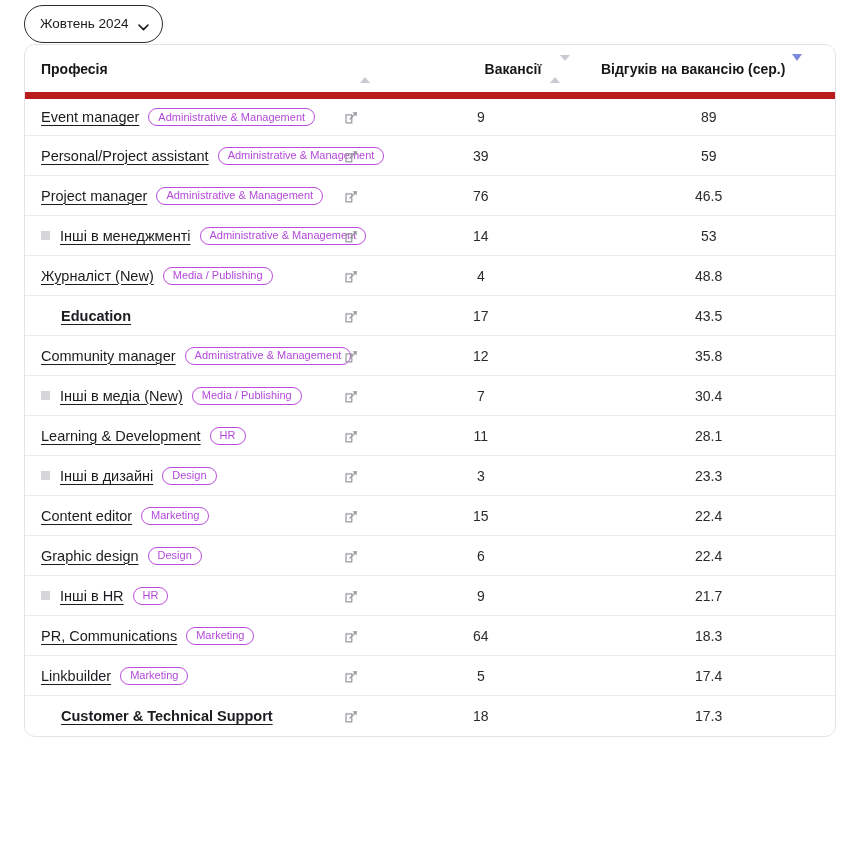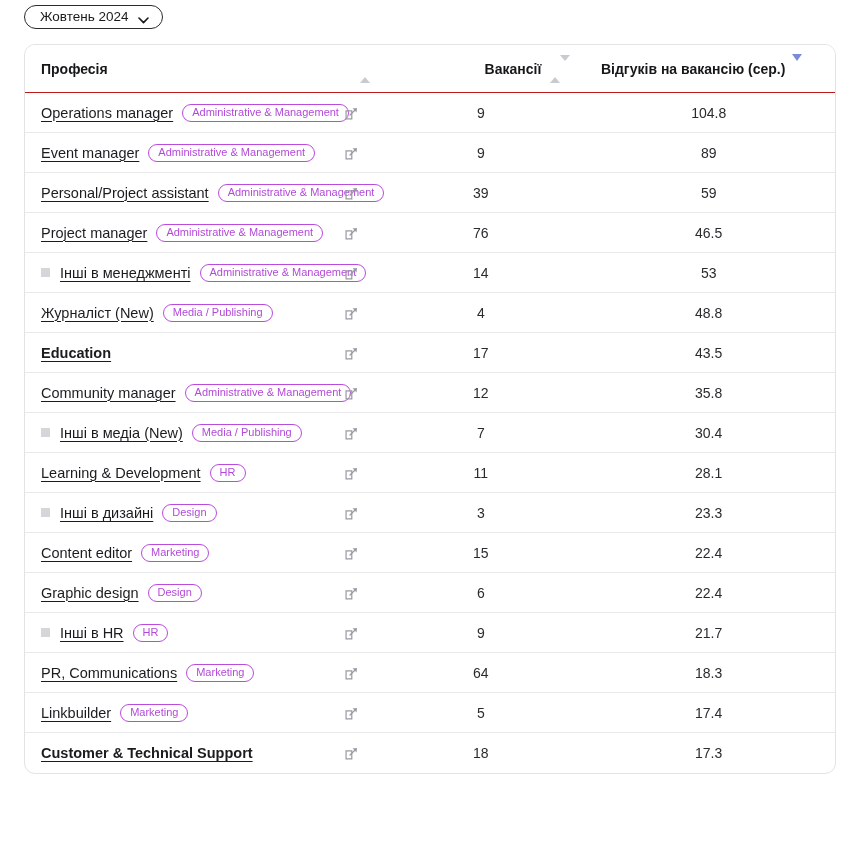--- a/index.html
+++ b/index.html
@@ -15,21 +15,21 @@
 
   
   #month-selector-bar {
     padding: 5px 0 0 24px;
     height: 40px;
   }
   #month-select-button {
     display: inline-flex;
     align-items: center;
     gap: 9px;
-    height: 24px;
+    height: 38px;
     padding: 0 13px 0 15px;
     border: 1px solid #2b2b2b;
     border-radius: 999px;
     background: #ffffff;
     font-size: 13.5px;
     color: #1a1a1a;
     cursor: pointer;
     line-height: 1;
     font-family: inherit;
   }
@@ -57,21 +57,21 @@
     table-layout: fixed;
   }
 
   thead th {
     font-size: 14px;
     font-weight: 700;
     color: #17171a;
     padding: 0;
     height: 47px;
     vertical-align: middle;
-    border-bottom: 1px solid #b91c1c;
+    border-bottom: 7px solid #b91c1c;
     background: #fff;
     white-space: nowrap;
   }
 
   th.col-prof   { width: 460px; }
   th.col-vac    { width: 156px; }
   th.col-resp   { width: 194px; }
 
   .th-inner {
     display: flex;
@@ -138,20 +138,21 @@
     text-decoration: underline;
     text-underline-offset: 3px;
     text-decoration-thickness: 1px;
     color: #1c1c20;
     font-size: 14.5px;
     white-space: nowrap;
     cursor: pointer;
   }
   .job-title.is-group {
     font-weight: 700;
+    margin-left: 20px;
   }
   .bullet-square {
     display: inline-block;
     width: 9px;
     height: 9px;
     background: #d6d6da;
     flex: none;
     margin-right: 1px;
     position: relative;
     top: 0px;
@@ -236,35 +237,20 @@
               <span class="tri-active-down"></span>
             </span>
           </div>
         </th>
       </tr>
     </thead>
     <tbody id="table-body">
         <tr>
           <td class="cell-prof">
             <div class="prof-wrap">
-              <span class="job-title">Operations manager</span>
-              <span class="badge">Administrative &amp; Management</span>
-            </div>
-          </td>
-          <td class="cell-icon"><span class="ext-icon"><svg viewBox="0 0 16 16" width="15" height="15" aria-hidden="true">
-                <path d="M2.2 5.2 h6.1 v8.6 h-6.1 z" fill="none" stroke="#9a9aa2" stroke-width="1.3"></path>
-                <path d="M6.4 9.6 L13.2 2.9" fill="none" stroke="#9a9aa2" stroke-width="1.3" stroke-linecap="round"></path>
-                <path d="M9.1 2.5 h4.4 v4.4 z" fill="#9a9aa2"></path>
-              </svg></span></td>
-          <td class="cell-num cell-vac">9</td>
-          <td class="cell-num cell-resp">104.8</td>
-        </tr>
-        <tr>
-          <td class="cell-prof">
-            <div class="prof-wrap">
               <span class="job-title">Event manager</span>
               <span class="badge">Administrative &amp; Management</span>
             </div>
           </td>
           <td class="cell-icon"><span class="ext-icon"><svg viewBox="0 0 16 16" width="15" height="15" aria-hidden="true">
                 <path d="M2.2 5.2 h6.1 v8.6 h-6.1 z" fill="none" stroke="#9a9aa2" stroke-width="1.3"></path>
                 <path d="M6.4 9.6 L13.2 2.9" fill="none" stroke="#9a9aa2" stroke-width="1.3" stroke-linecap="round"></path>
                 <path d="M9.1 2.5 h4.4 v4.4 z" fill="#9a9aa2"></path>
               </svg></span></td>
           <td class="cell-num cell-vac">9</td>

